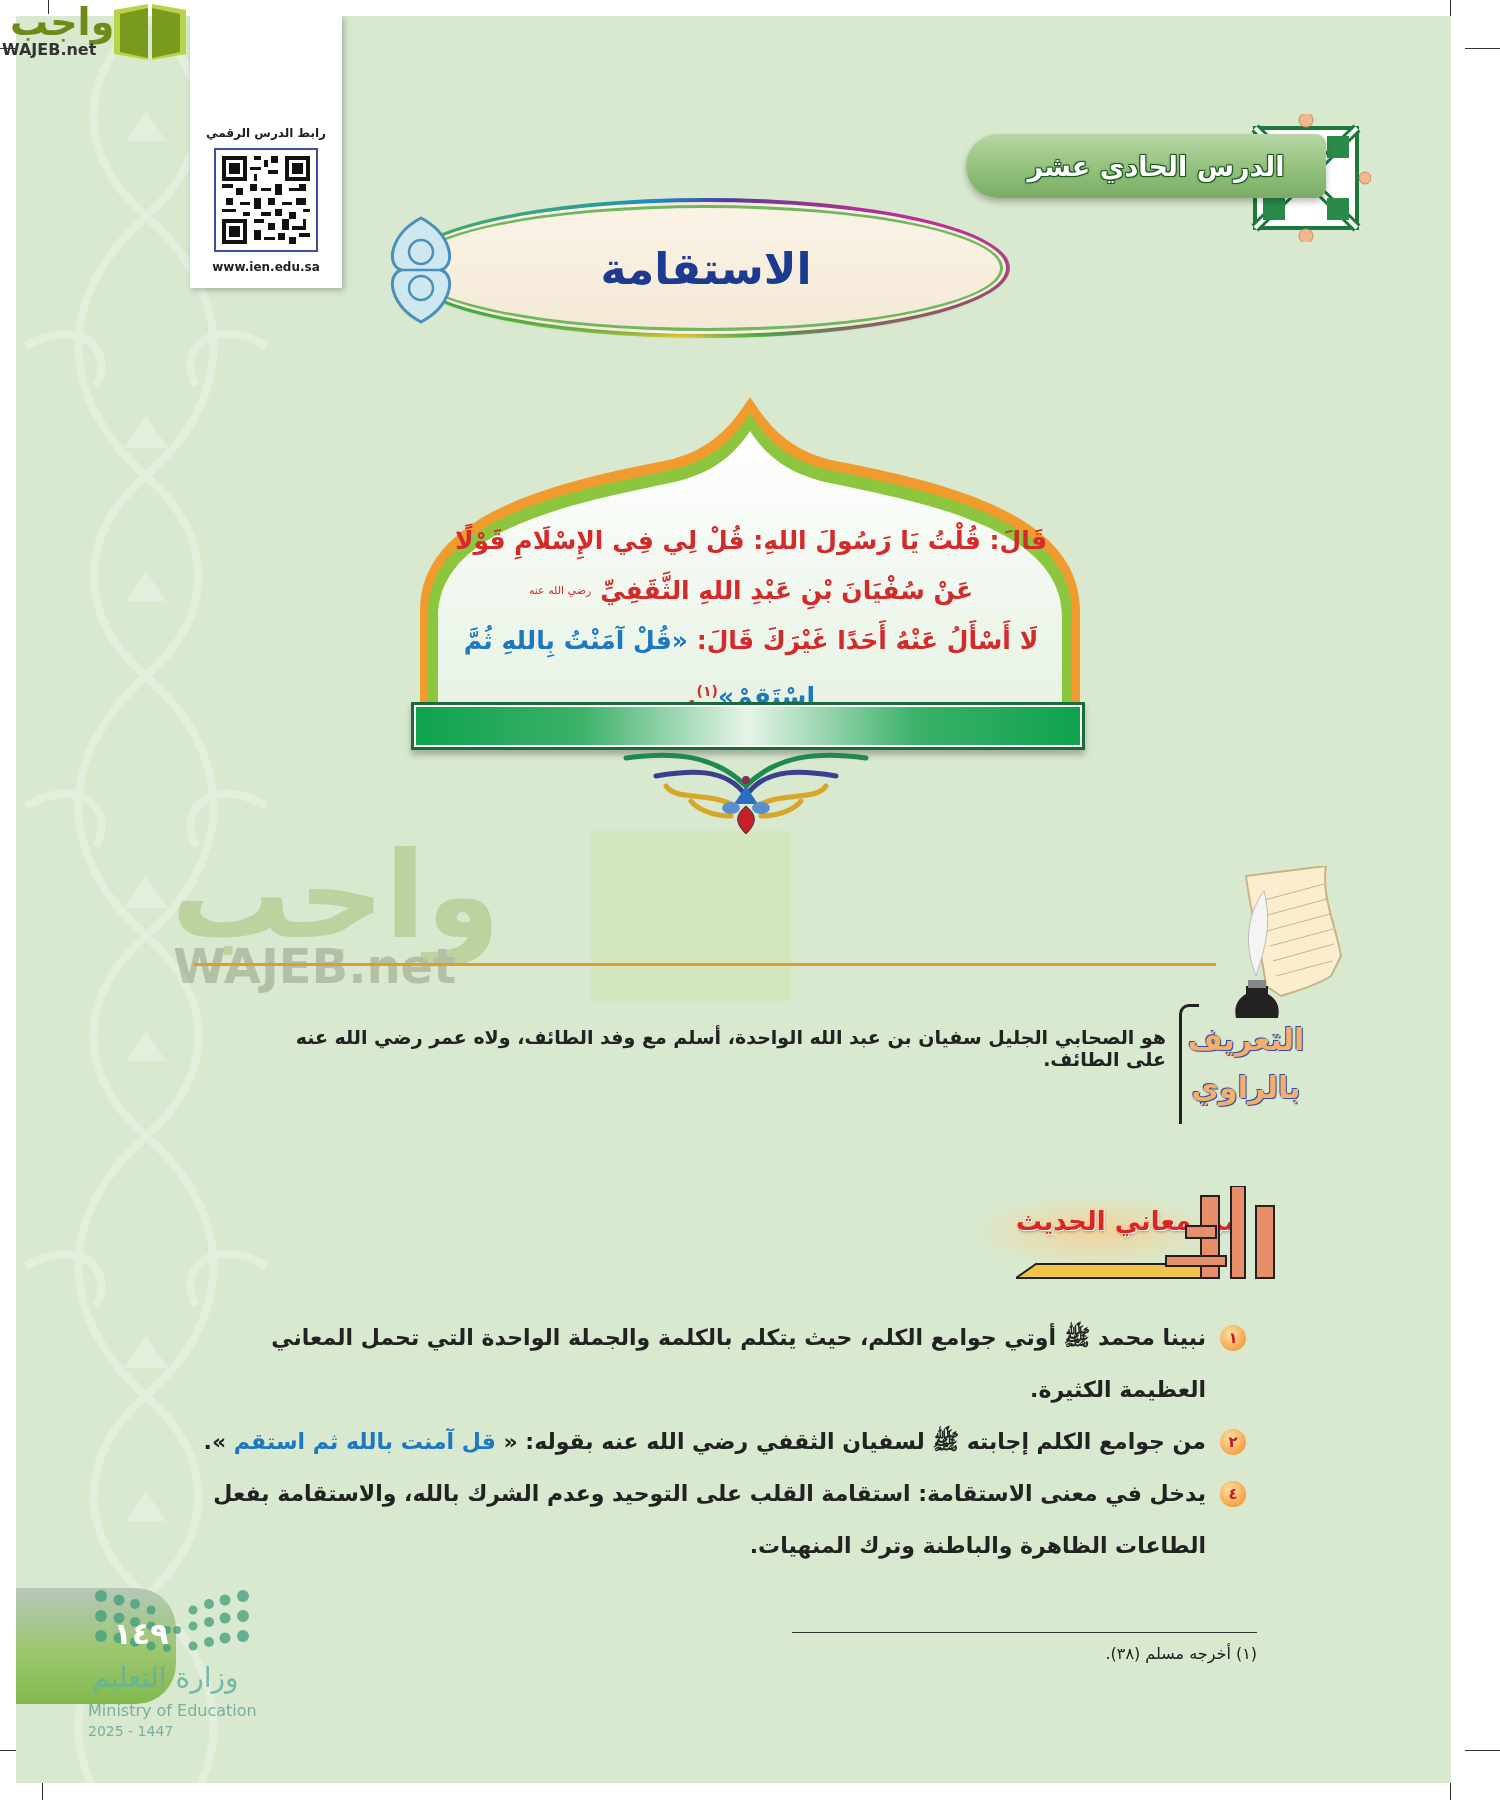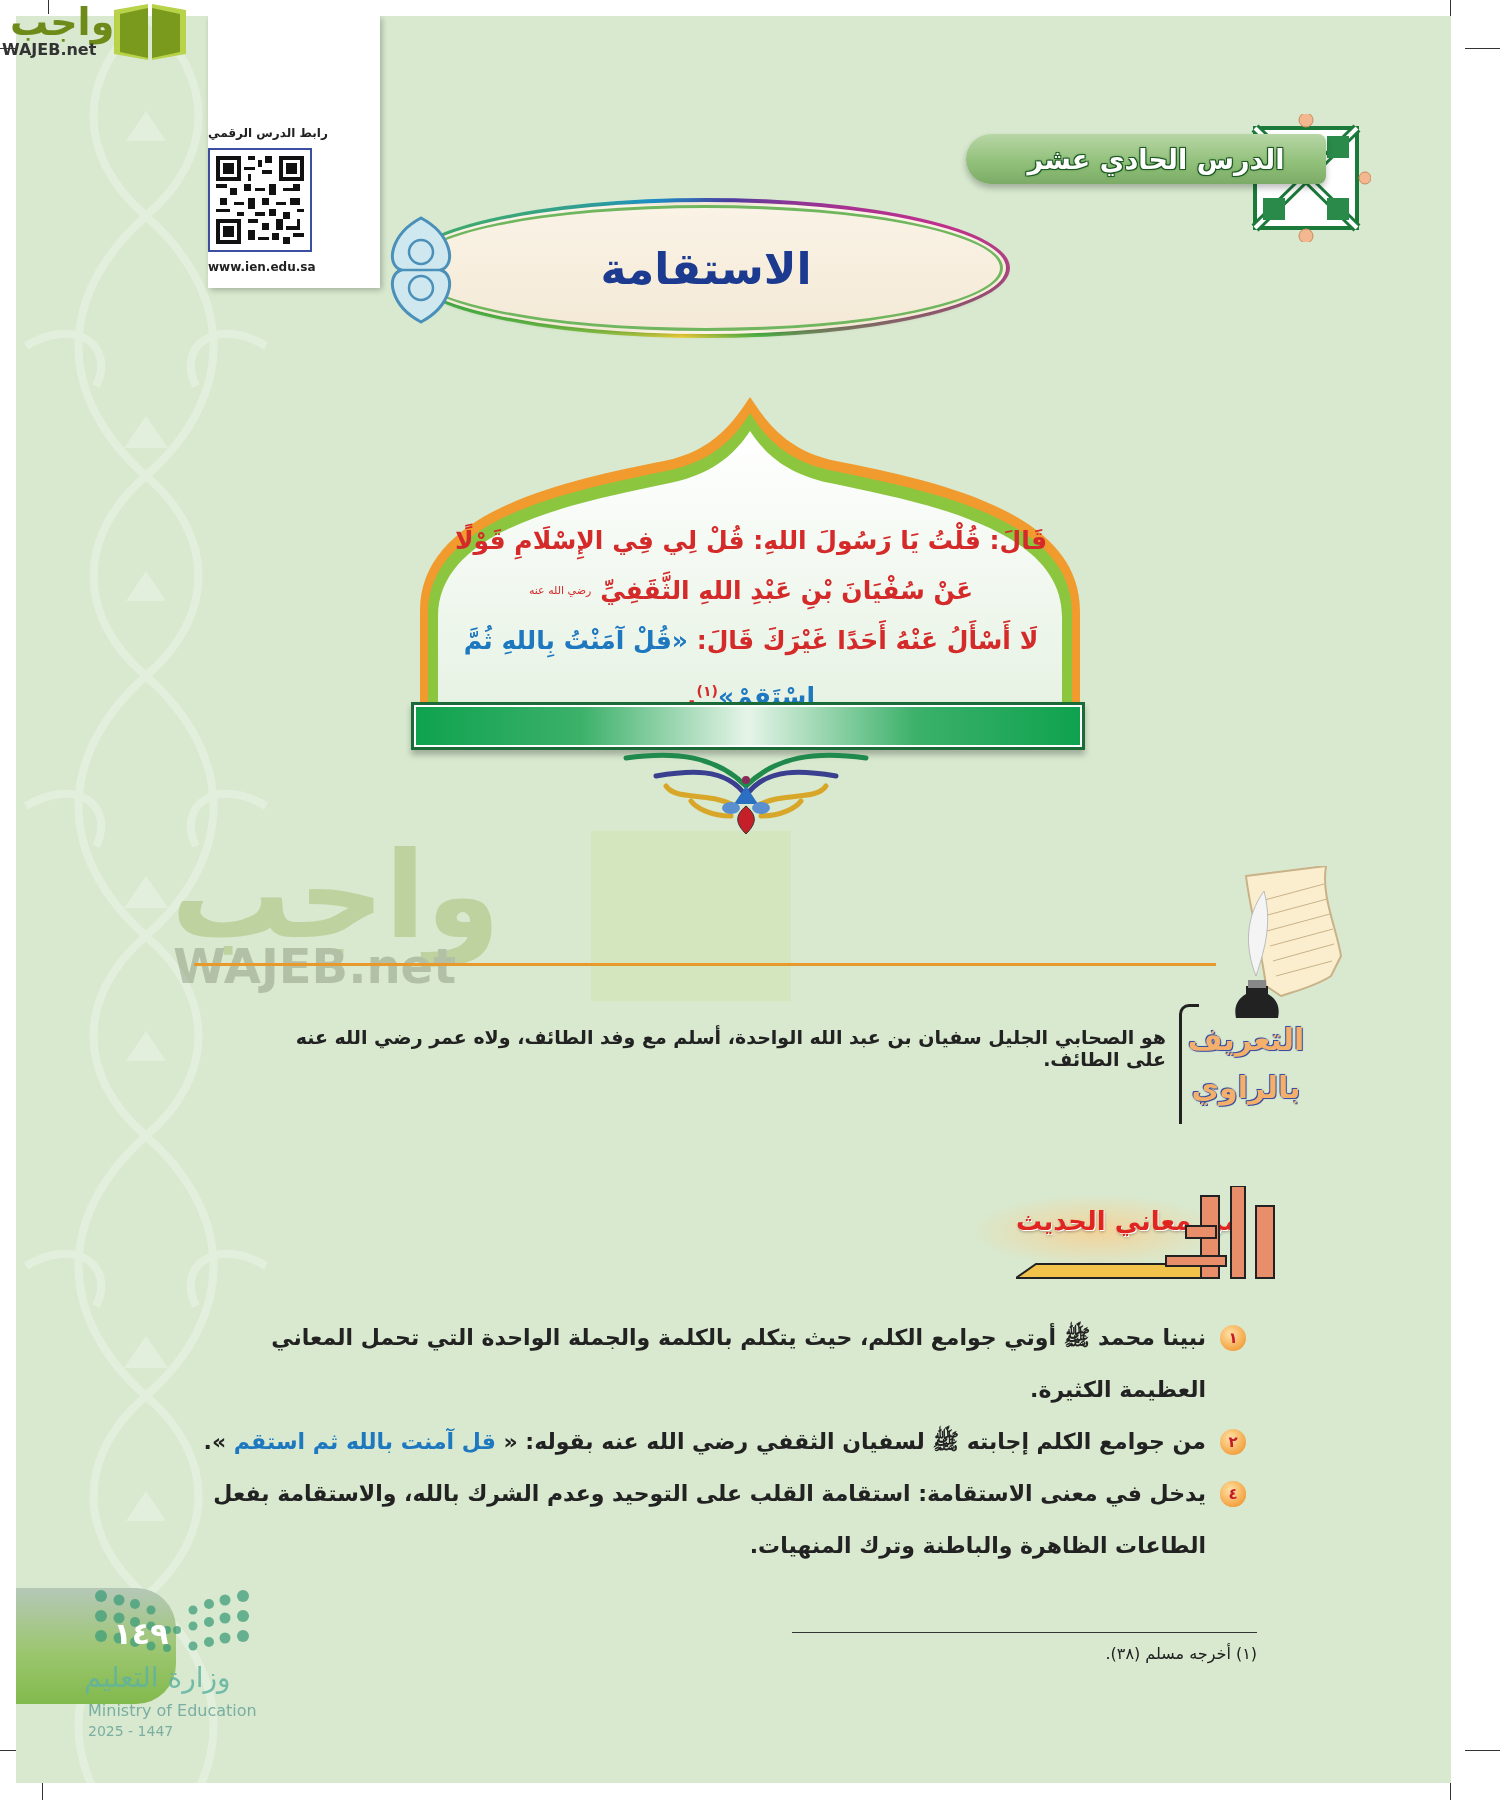--- a/index.html
+++ b/index.html
@@ -14,40 +14,40 @@
     .crop-mark { position: absolute; background: #333; }
 
     
     .ornament-col {
       position: absolute; left: 0; top: 0; width: 260px; height: 1767px;
       opacity: 0.55;
     }
 
     
     .qr-card {
-      position: absolute; left: 192px; top: 0; width: 172px; height: 272px;
+      position: absolute; left: 174px; top: 0; width: 152px; height: 272px;
       background: #ffffff; box-shadow: 2px 2px 6px rgba(0,0,0,0.25);
-      display: flex; flex-direction: column; align-items: flex-end;
+      display: flex; flex-direction: column; align-items: center;
     }
     .qr-card .qr-label { margin-top: 110px; font-size: 12px; color: #222; font-weight: bold; }
     .qr-box {
       margin-top: 8px; width: 104px; height: 104px; border: 2px solid #3b4fa0;
       padding: 6px; background: #fff;
     }
     .qr-url { margin-top: 8px; font-size: 12px; color: #222; direction: ltr; font-weight: bold; }
 
     
     .wajeb-logo { position: absolute; left: 0; top: 0; width: 190px; height: 70px; }
     .wajeb-logo .ar { position: absolute; left: 10px; top: 0; font-size: 38px; font-weight: bold; color: #6e8b1a; font-family: "DejaVu Sans", sans-serif; }
     .wajeb-logo .en { position: absolute; left: 2px; top: 40px; font-size: 16px; font-weight: bold; color: #333; direction: ltr; }
     .wajeb-logo .book { position: absolute; left: 112px; top: 0; width: 76px; height: 62px; }
 
     
     .lesson-banner {
-      position: absolute; left: 950px; top: 118px; width: 360px; height: 50px;
+      position: absolute; left: 950px; top: 118px; width: 360px; height: 64px;
       background: linear-gradient(180deg, #b8d6a6 0%, #8fbf78 60%, #7bab66 100%);
       border-radius: 32px 10px 10px 32px;
       box-shadow: 0 4px 6px rgba(0,0,0,0.25);
       display: flex; align-items: center; justify-content: center;
       padding-left: 20px;
     }
     .lesson-banner span {
       font-size: 27px; font-weight: bold; color: #ffffff;
       text-shadow: 0 0 3px #1c5a22, 1px 1px 0 #1c5a22, -1px -1px 0 #1c5a22, 1px -1px 0 #1c5a22, -1px 1px 0 #1c5a22;
     }
@@ -145,21 +145,21 @@
     .footnote { position: absolute; left: 776px; top: 1628px; width: 465px; text-align: right; font-size: 16px; color: #222; }
 
     
     .page-tab {
       position: absolute; left: 0; top: 1572px; width: 160px; height: 116px;
       background: linear-gradient(180deg, #b5c8b8 0%, #9cc66f 55%, #82b94c 100%);
       border-radius: 0 40px 40px 0;
     }
     .page-number { position: absolute; left: 90px; top: 1600px; width: 70px; text-align: center; font-size: 30px; font-weight: bold; color: #fff; }
     .ministry-logo { position: absolute; left: 55px; top: 1540px; width: 200px; height: 190px; }
-    .ministry-ar { position: absolute; left: 68px; top: 1645px; font-size: 28px; color: #5fb3a1; opacity: 0.85; }
+    .ministry-ar { position: absolute; left: 76px; top: 1645px; font-size: 28px; color: #5fb3a1; opacity: 0.85; }
     .ministry-en { position: absolute; left: 72px; top: 1685px; font-size: 16px; color: #7aaea2; direction: ltr; }
     .ministry-year { position: absolute; left: 72px; top: 1707px; font-size: 14px; color: #7aaea2; direction: ltr; }
   </style>
 </head>
 <body>
 
 <div class="crop-mark" style="left:48px;top:0;width:1px;height:14px;"></div>
 <div class="crop-mark" style="left:0;top:48px;width:30px;height:1px;"></div>
 <div class="crop-mark" style="left:1450px;top:0;width:1px;height:34px;"></div>
 <div class="crop-mark" style="left:1465px;top:48px;width:35px;height:1px;"></div>

